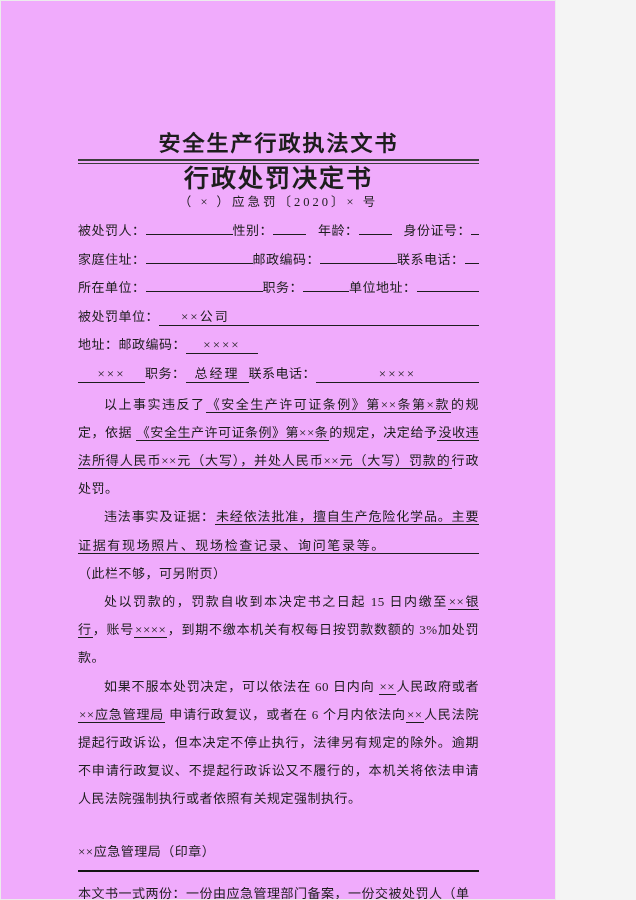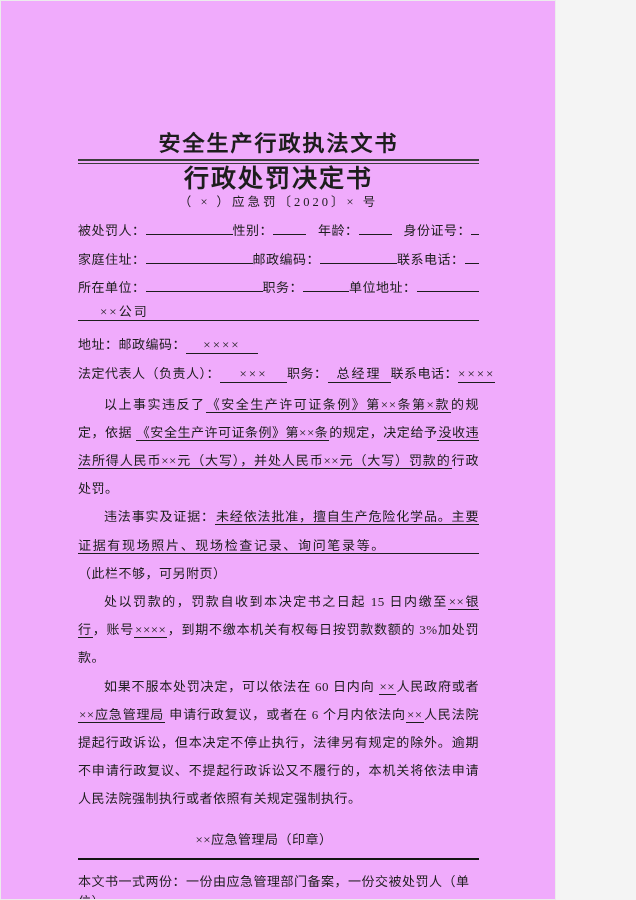--- a/index.html
+++ b/index.html
@@ -19,21 +19,21 @@
   .row .lbl{line-height:28.6px;flex:0 0 auto;}
   .bk{border-bottom:1px solid #1d1d1d;margin-bottom:-4px;flex:0 0 auto;}
   .bk.fill{flex:1 1 auto;}
   .bk.has{margin-bottom:12px;line-height:17px;text-align:center;letter-spacing:2px;}
   .bk.left{text-align:left;}
   .gap{flex:0 0 12px;}
   .paras{margin-top:2px;}
   .para{margin:0;line-height:28.2px;text-indent:26px;text-align:justify;}
   .u{border-bottom:1px solid #1d1d1d;padding:0 1px;}
   .bk-inline{display:inline-block;width:92px;height:14px;border-bottom:1px solid #1d1d1d;margin-bottom:-4px;}
-  .sig{margin-top:12px;text-align:center;line-height:28.2px;}
+  .sig{margin-top:24px;text-align:left;line-height:28.2px;}
   .sig .authority{padding-right:29px;}
   .sig .date{padding-right:54px;}
   .footer{margin-top:4px;border-top:2px solid #141414;padding-top:12px;line-height:20px;}
 </style>
 </head>
 <body>
 
 <div class="page">
 
   <div class="t1">安全生产行政执法文书</div>
@@ -68,31 +68,31 @@
     <div class="row">
       <span class="lbl">所在单位：</span>
       <span class="bk" style="width:117px"></span>
       <span class="lbl">职务：</span>
       <span class="bk" style="width:46px"></span>
       <span class="lbl">单位地址：</span>
       <span class="bk fill"></span>
     </div>
 
     <div class="row">
+      <span class="lbl">被处罚单位：</span>
       <span class="bk fill has left" style="padding-left:22px">××公司</span>
     </div>
 
     <div class="row">
       <span class="lbl">地址：</span>
       <span class="lbl">邮政编码：</span>
       <span class="bk has" style="width:72px">××××</span>
     </div>
 
     <div class="row">
-      <span class="lbl">法定代表人（负责人）：</span>
       <span class="bk has" style="width:67px">×××</span>
       <span class="lbl">职务：</span>
       <span class="bk has" style="width:63px">总经理</span>
       <span class="lbl">联系电话：</span>
       <span class="bk fill has">××××</span>
     </div>
 
   </div>
 
   <div class="paras">

